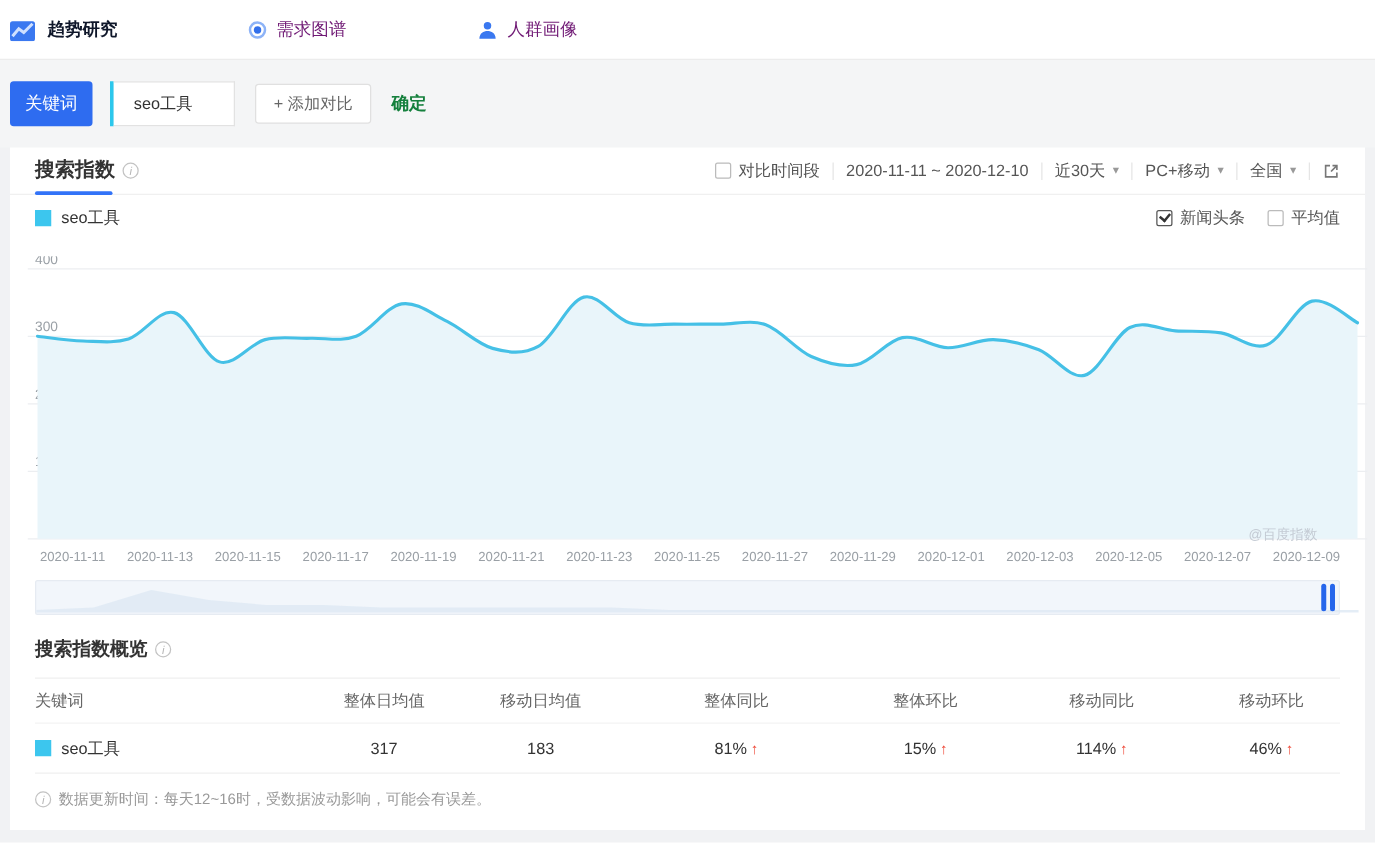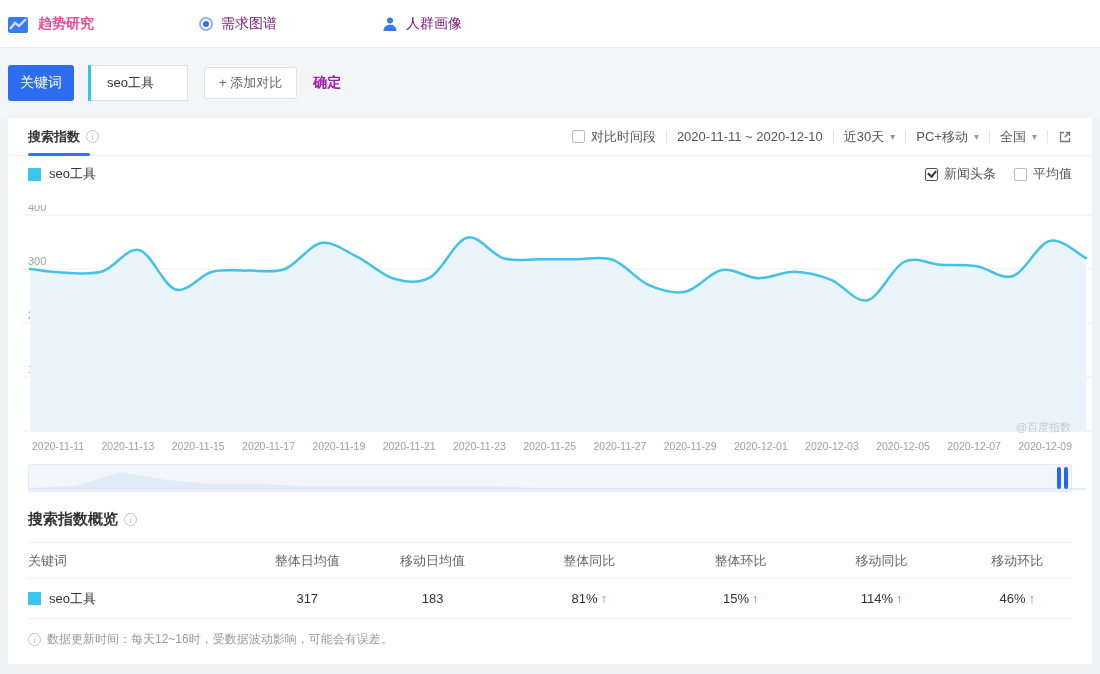--- a/index.html
+++ b/index.html
@@ -2,39 +2,39 @@
 <html><head>
 <meta charset="utf-8">
 <style>
   * { margin:0; padding:0; box-sizing:border-box; }
   html,body { width:1100px; height:674px; }
   body { background:#f1f2f4; font-family:"Liberation Sans","DejaVu Sans",sans-serif; color:#333; overflow:hidden; }
 
   
   .topnav { height:48px; background:#fff; display:flex; align-items:center; padding-left:8px; border-bottom:1px solid #ececec; }
   .nav-item { display:flex; align-items:center; gap:8px; font-size:14px; color:#701a75; cursor:pointer; }
-  .nav-item.active { color:#ec4899; font-weight:bold; }
+  .nav-item.active { color:#0f172a; font-weight:bold; }
   .nav-item + .nav-item { margin-left:105px; }
   .logo-icon svg, .person-icon svg { display:block; }
   .radar-icon { width:14px; height:14px; border-radius:50%; border:2px solid #8db3f7; background:#fff; position:relative; }
   .radar-icon::after { content:""; position:absolute; left:2px; top:2px; width:6px; height:6px; border-radius:50%; background:#3370eb; }
 
   
   .search-band { height:70px; background:#f4f5f6; display:flex; align-items:center; padding:0 8px; }
   .kw-btn { width:66px; height:36px; background:#2e6cf0; color:#fff; border:none; border-radius:3px; font-size:14px; cursor:pointer; }
   .kw-input-wrap { margin-left:14px; border-left:3px solid #2cc7ec; background:#fff; height:36px; }
   .kw-input { width:97px; height:36px; border:1px solid #e2e2e2; border-left:none; background:#fff; font-size:13px; color:#333; padding:0 8px 0 16px; outline:none; }
   .add-btn { margin-left:16px; height:32px; padding:0 14px; background:#fff; border:1px solid #e0e0e0; border-radius:3px; color:#666; font-size:13px; cursor:pointer; }
-  .confirm { margin-left:16px; color:#a21caf; font-size:14px; font-weight:bold; cursor:pointer; text-decoration:none; }
+  .confirm { margin-left:16px; color:#15803d; font-size:14px; font-weight:bold; cursor:pointer; text-decoration:none; }
 
   
   .panel { margin:0 8px; background:#fff; min-height:546px; }
   .panel-head { height:38px; display:flex; align-items:center; justify-content:space-between; padding:0 20px; border-bottom:1px solid #f0f0f0; position:relative; }
   .title-wrap { display:flex; align-items:center; gap:6px; height:100%; position:relative; }
-  .p-title { font-size:13px; font-weight:bold; color:#333;text-align:center; }
+  .p-title { font-size:16px; font-weight:bold; color:#333;text-align:center; }
   .title-underline { position:absolute; left:0; bottom:-1px; width:62px; height:3px; background:#3273f8; border-radius:2px; }
   .info-i { width:13px; height:13px; border:1px solid #c3c3c3; border-radius:50%; color:#b5b5b5; font-size:9px; line-height:12px; text-align:center; font-style:italic; display:inline-block; }
   .filters { display:flex; align-items:center; gap:10px; font-size:13px; color:#555; }
   .sep { width:1px; height:14px; background:#e5e5e5; }
   .cb { width:13px; height:13px; border:1px solid #bbb; border-radius:2px; background:#fff; display:inline-block; position:relative; vertical-align:-2px; }
   .cb.checked { border-color:#555; }
   .cb.checked::after { content:""; position:absolute; left:2px; top:1px; width:6px; height:4px; border-left:2px solid #333; border-bottom:2px solid #333; transform:rotate(-50deg); }
   .cbx { display:flex; align-items:center; gap:6px; cursor:pointer; }
   .dropdown { display:flex; align-items:center; gap:6px; cursor:pointer;justify-content:flex-end; }
   .caret { color:#999; font-size:10px; }
@@ -42,21 +42,21 @@
 
   
   .legend-row { height:36px; display:flex; align-items:center; justify-content:space-between; padding:0 20px; }
   .legend-left { display:flex; align-items:center; gap:8px; font-size:13px; color:#333; }
   .swatch { width:13px; height:13px; background:#3cc6ee; display:inline-block; }
   .legend-right { display:flex; align-items:center; gap:18px; font-size:13px; color:#555; }
 
   
   .chart-area { position:relative; margin:13px 14px 0 14px; height:232px; }
   .chart-area svg { display:block; }
-  .watermark { position:absolute; right:7px; bottom:2px; font-size:11px; color:#c4cbd4; }
+  .watermark { position:absolute; right:24px; bottom:2px; font-size:11px; color:#c4cbd4; }
   .xlabels { display:flex; justify-content:space-between; padding:3px 20px 0 24px; }
   .xlabels span { font-size:10.5px; color:#9aa0a6; }
 
   
   .slider { position:relative; margin:12px 20px 0 20px; height:28px; background:#f2f6fb; border:1px solid #e6ebf2; border-radius:2px; }
   .slider svg { display:block; }
   .handle { position:absolute; right:3px; top:50%; transform:translateY(-50%); display:flex; gap:3px; cursor:ew-resize; }
   .handle i { display:block; width:4px; height:22px; background:#2666eb; border-radius:2px; }
   .years { display:flex; justify-content:space-between; margin:3px 14px 0 16px; }
   .years span { font-size:12px; color:#8a8f96; }

